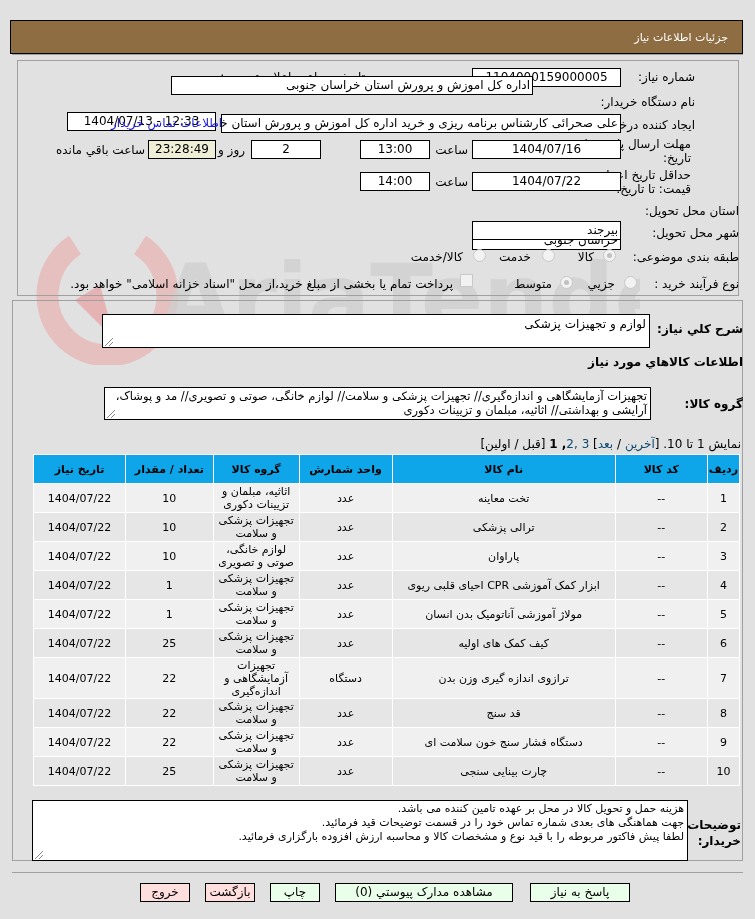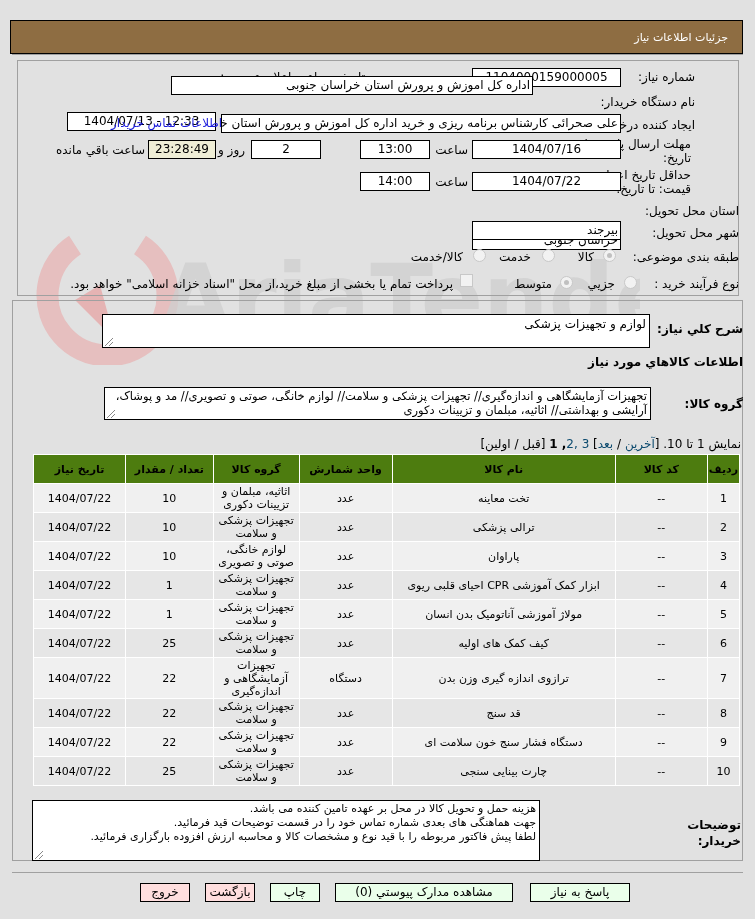--- a/index.html
+++ b/index.html
@@ -56,21 +56,21 @@
 
   .watermark {
     position: absolute; left: 20px; top: 225px; width: 620px; height: 140px; pointer-events: none;
   }
 
   table.items {
     position: absolute; left: 33px; top: 454px; width: 707px;
     border-collapse: collapse; direction: rtl; font-size: 11px;
   }
   table.items th {
-    background: #4d7c0f; font-weight: bold; height: 26px; border: 1px solid #fff;
+    background: #0ea5e9; font-weight: bold; height: 26px; border: 1px solid #fff;
     font-size: 11px;
   }
   table.items td {
     border: 1px solid #fff; text-align: center; height: 28px; padding: 0 2px; line-height: 13px;
   }
   table.items tr:nth-child(odd) td { background: #f0f0f0; }
   table.items tr:nth-child(even) td { background: #e6e6e6; }
   .pager { position: absolute; right: 14px; top: 437px; direction: rtl; font-size: 12px; white-space: nowrap; }
   .pager a { color: #0c4a6e; text-decoration: none; }
 
@@ -268,21 +268,21 @@
         <td>عدد</td>
         <td>تجهیزات پزشکی و سلامت</td>
         <td>25</td>
         <td>1404/07/22</td>
       </tr>
   </tbody>
 </table>
 
 <div class="lbl bold" style="right:14px; top:818px;">توضیحات</div>
 <div class="lbl bold" style="right:14px; top:834px;">خریدار:</div>
-<div class="textarea" style="left:32px; top:800px; width:508px; height:61px; font-size:11px; line-height:14px; padding:1px 3px;">
+<div class="textarea" style="left:32px; top:800px; width:656px; height:61px; font-size:11px; line-height:14px; padding:1px 3px;">
   <div>هزینه حمل و تحویل کالا در محل بر عهده تامین کننده می باشد.</div>
   <div>جهت هماهنگی های بعدی شماره تماس خود را در قسمت توضیحات قید فرمائید.</div>
   <div>لطفا پیش فاکتور مربوطه را با قید نوع و مشخصات کالا و محاسبه ارزش افزوده بارگزاری فرمائید.</div>
   <div class="grip"></div>
 </div>
 
 <div class="hr-bot"></div>
 
 <div class="btn" style="left:530px; width:100px;">پاسخ به نیاز</div>
 <div class="btn" style="left:335px; width:178px;">مشاهده مدارک پیوستي (0)</div>

